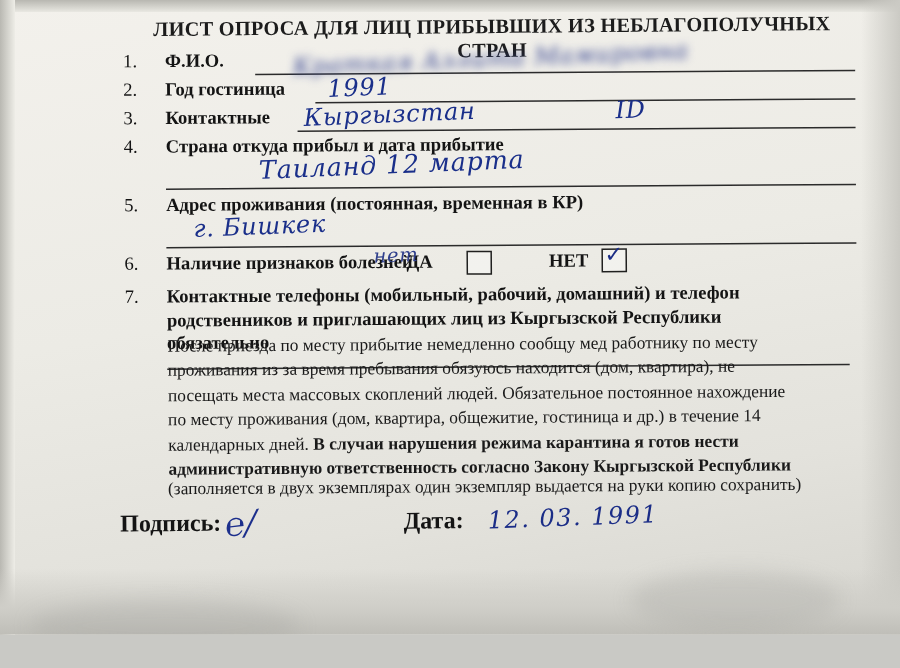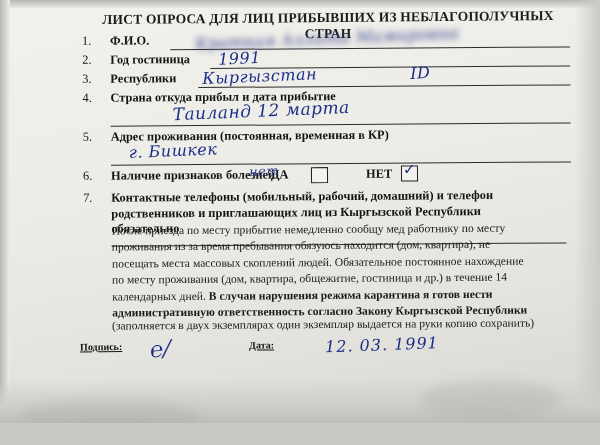--- a/index.html
+++ b/index.html
@@ -134,24 +134,23 @@
 
   .sign-row {
     position: absolute;
     left: 80px;
     top: 339px;
     width: 460px;
     transform: rotate(-0.6deg);
   }
   .sign-label, .date-label {
     position: absolute;
-    font-size: 10px;
+    font-size: 16px;
     font-weight: bold;
     color: #141414;
-    text-decoration: underline;
   }
   .signature {
     position: absolute;
     left: 70px;
     top: -4px;
     font-family: "DejaVu Serif", serif;
     font-style: italic;
     font-size: 22px;
     color: #1c2f8c;
     transform: rotate(-6deg) skewX(-8deg);
@@ -200,21 +199,21 @@
 
     <div class="item" style="position:absolute; left:0; top:19px;">
       <span class="num">2.</span>
       <span>Год гостиница</span>
     </div>
     <div class="rule" style="left:100px; top:35px; width:360px;"></div>
     <div class="hw big" style="left:108px; top:16px;">1991</div>
 
     <div class="item" style="position:absolute; left:0; top:38px;">
       <span class="num">3.</span>
-      <span>Республики</span>
+      <span>Контактные</span>
     </div>
     <div class="rule" style="left:88px; top:54px; width:372px;"></div>
     <div class="hw big" style="left:92px; top:34px;">Кыргызстан</div>
     <div class="hw big" style="left:300px; top:32px;">ID</div>
 
     <div class="item" style="position:absolute; left:0; top:57px;">
       <span class="num">4.</span>
       <span>Страна откуда прибыл и дата прибытие</span>
     </div>
     <div class="rule" style="left:0px; top:92px; width:460px;"></div>
@@ -248,17 +247,17 @@
   <div class="para">
     <span>После приезда по месту прибытие немедленно сообщу мед работнику по месту проживания из за время пребывания обязуюсь находится (дом, квартира), не посещать места массовых скоплений людей. Обязательное постоянное нахождение по месту проживания (дом, квартира, общежитие, гостиница и др.) в течение 14 календарных дней.</span>
     <b>В случаи нарушения режима  карантина я готов нести административную ответственность согласно Закону Кыргызской Республики</b>
   </div>
 
   <div class="note">(заполняется в двух экземплярах один экземпляр выдается на руки копию сохранить)</div>
 
   <div class="sign-row">
     <span class="sign-label" style="left:0; top:0;">Подпись:</span>
     <span class="signature">℮∕</span>
-    <span class="date-label" style="left:169px; top:0;">Дата:</span>
+    <span class="date-label" style="left:189px; top:0;">Дата:</span>
     <span class="date-value">12. 03. 1991</span>
   </div>
 
 </div>
 
 </body></html>

